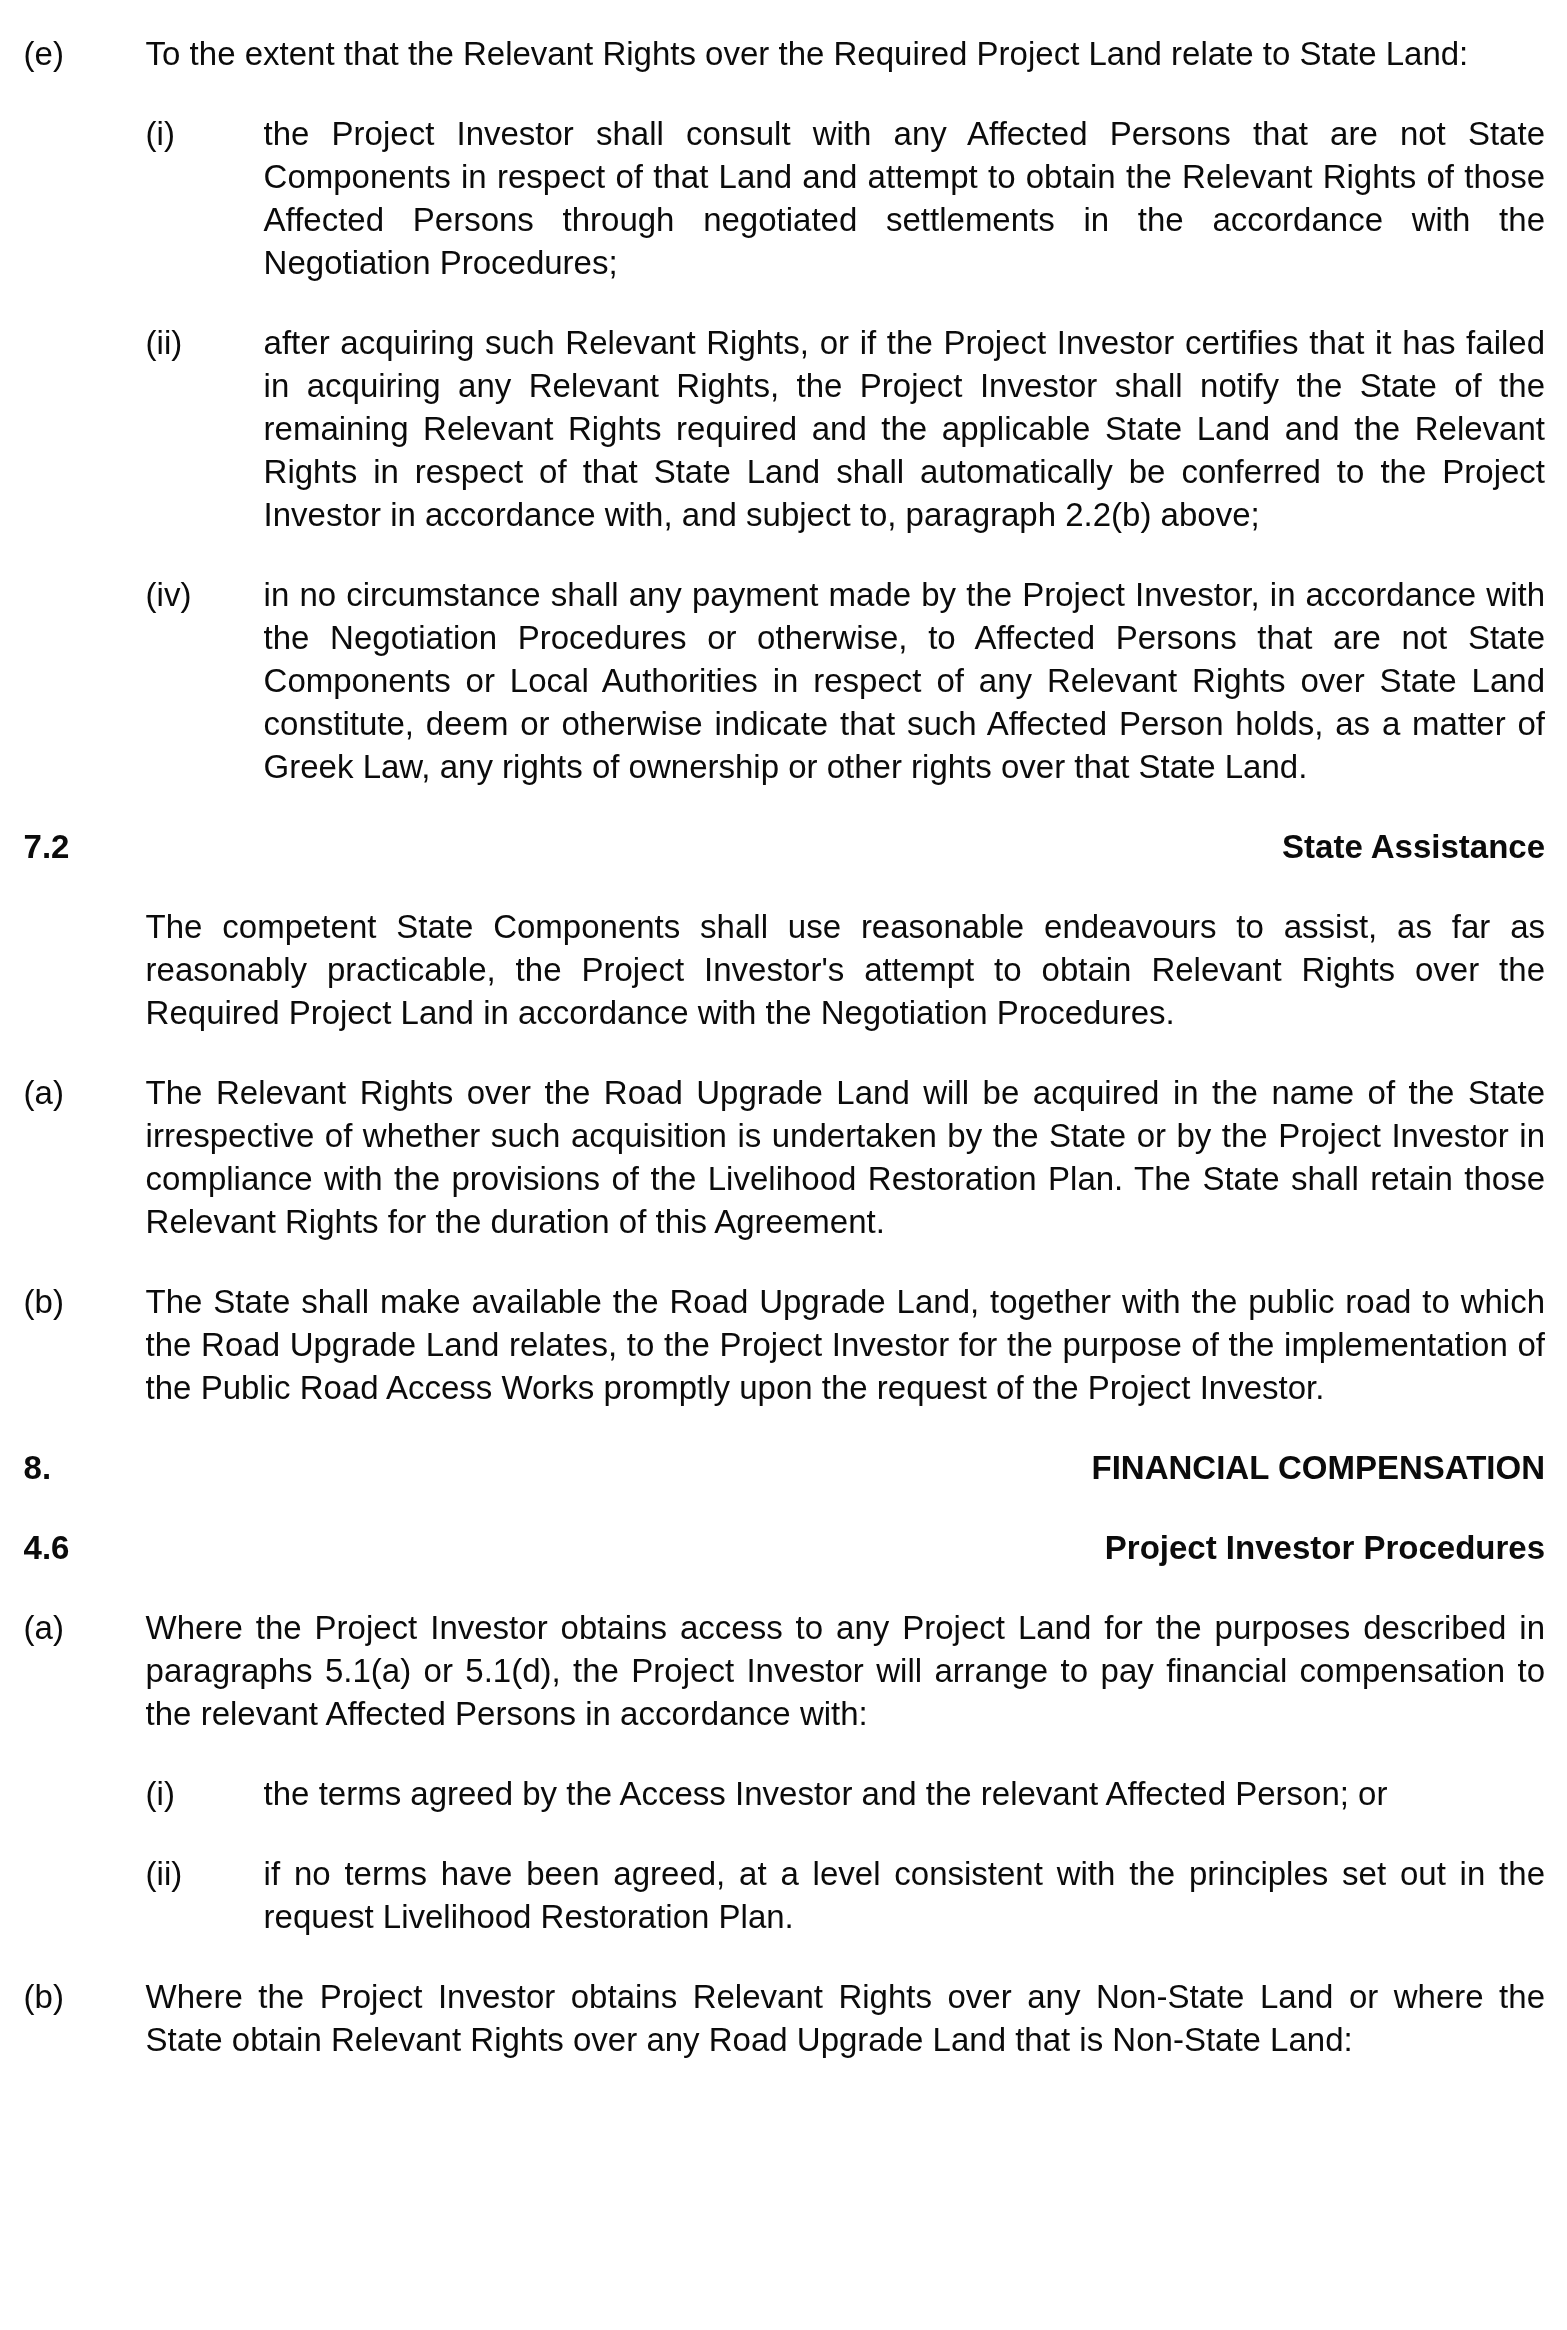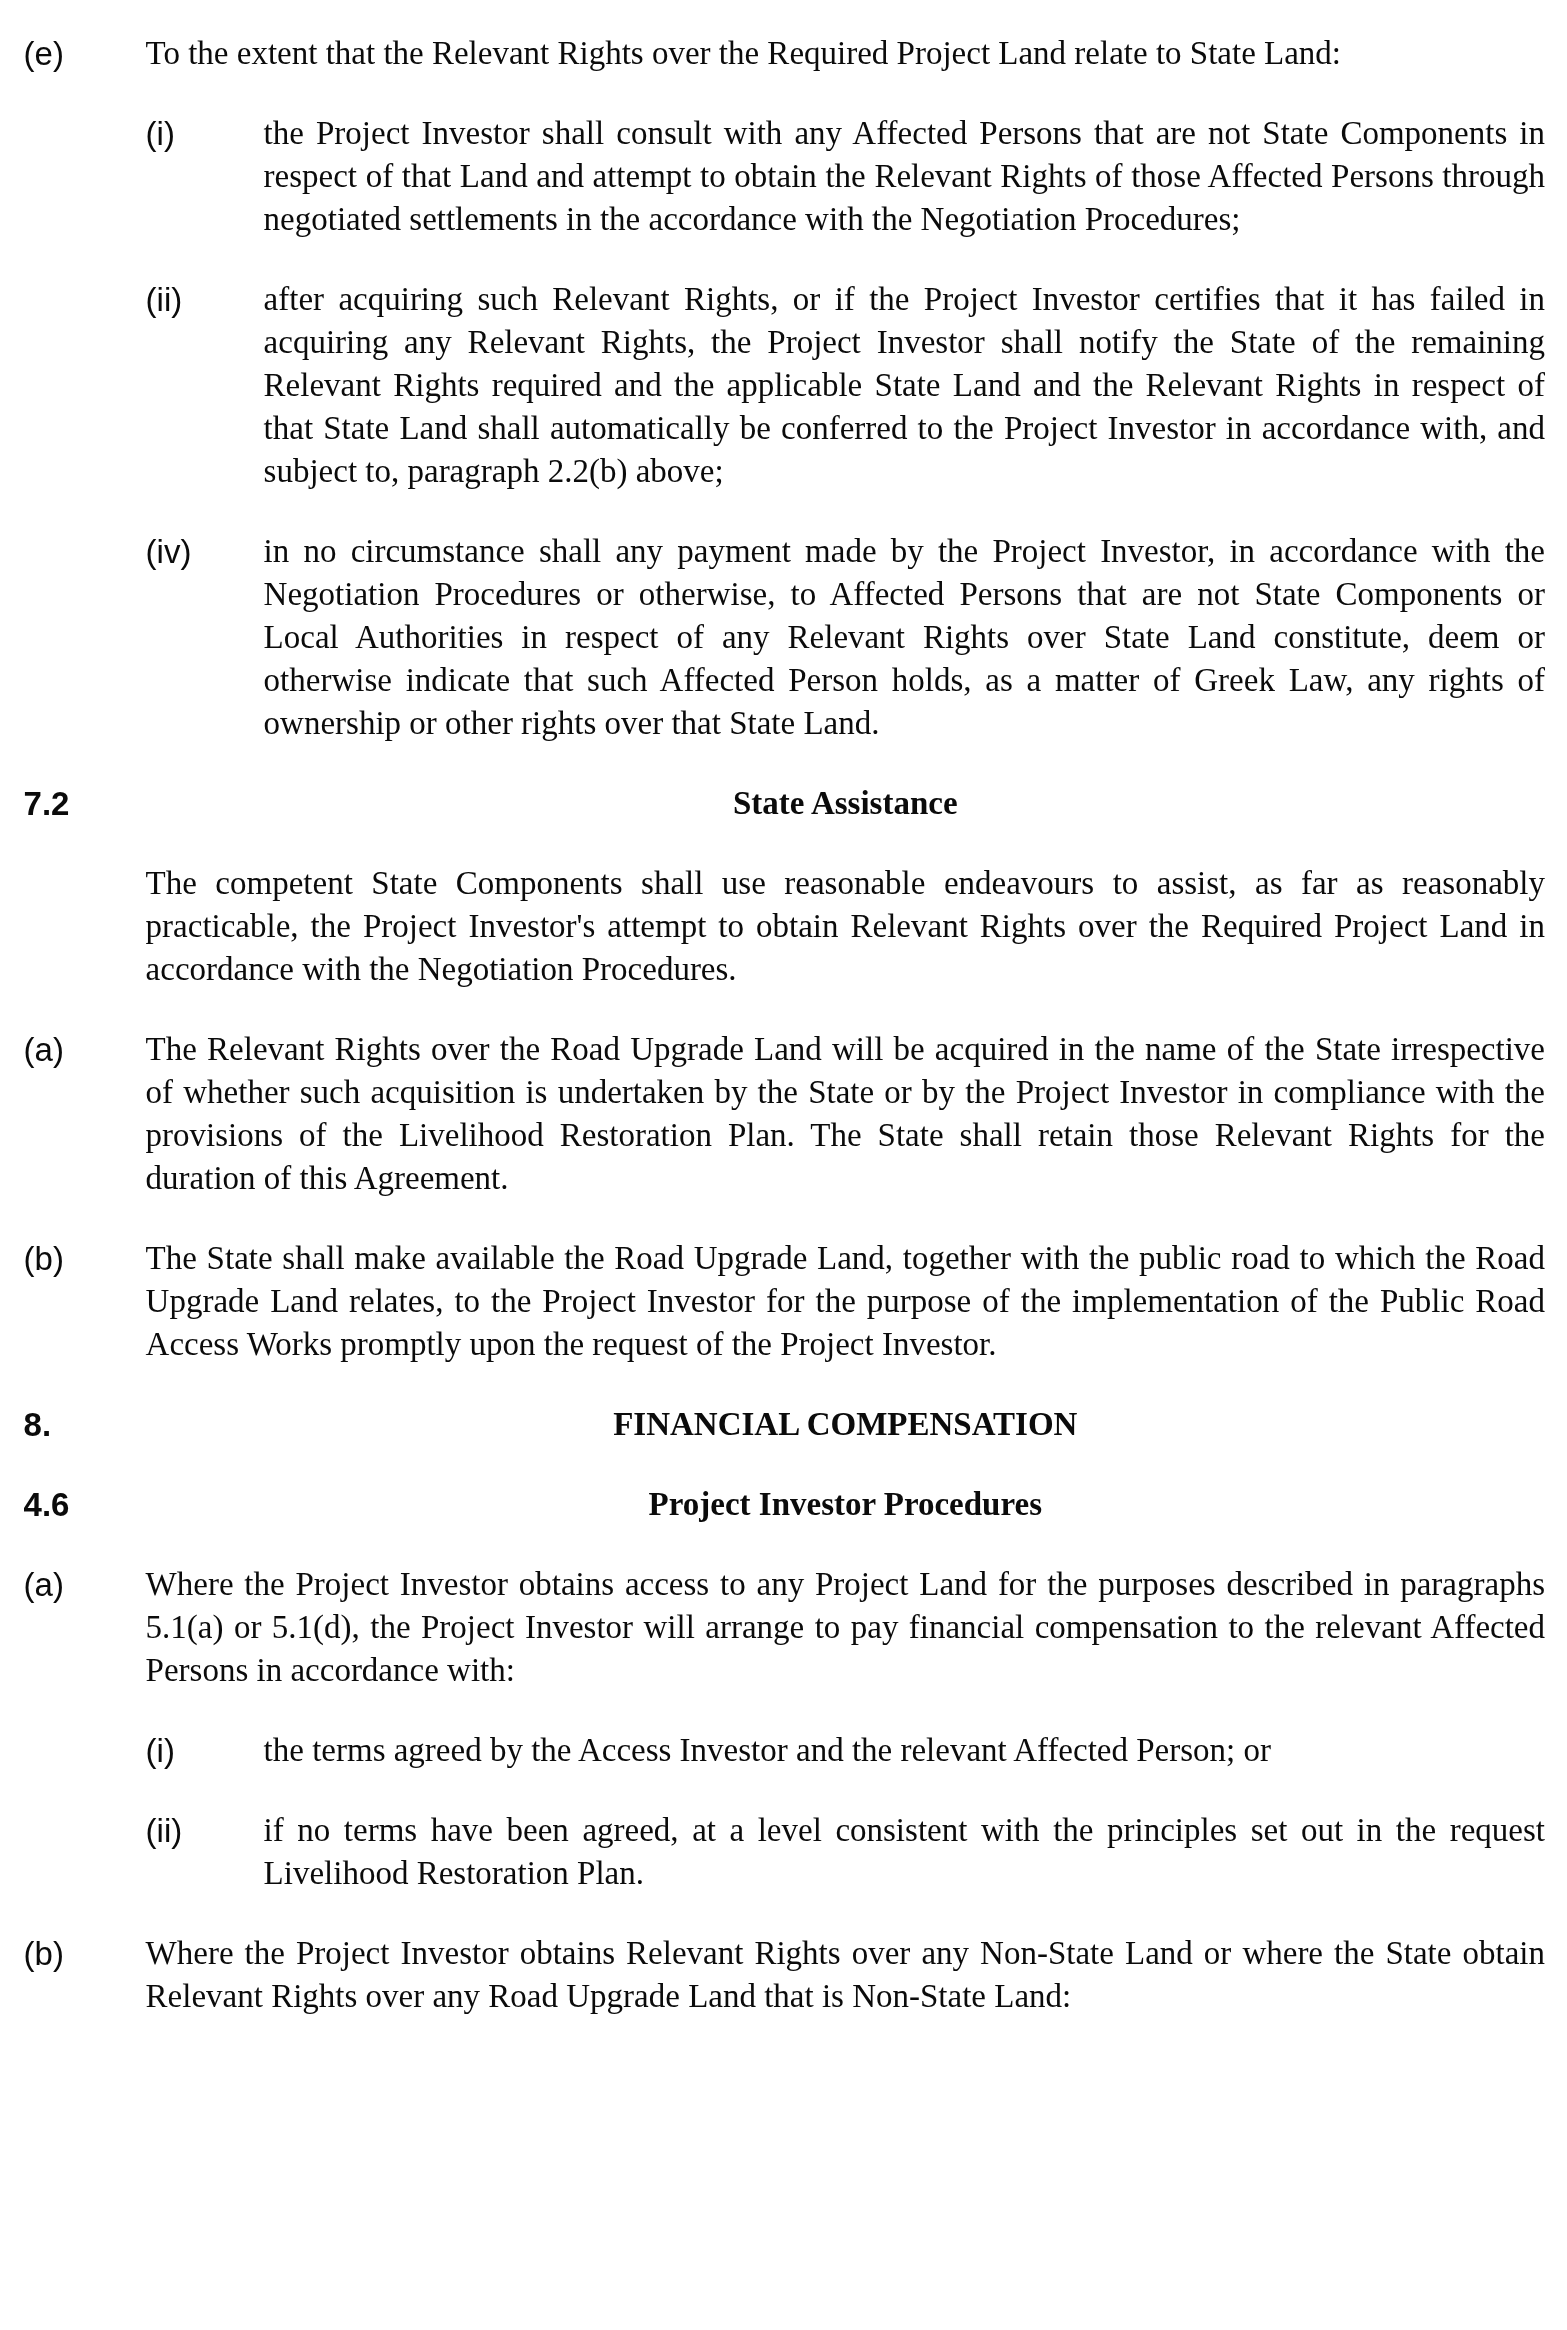--- a/index.html
+++ b/index.html
@@ -31,35 +31,34 @@
   .row + .row {
     margin-top: 37px;
   }
   .marker {
     flex: 0 0 122px;
     white-space: nowrap;
   }
   .text {
     flex: 1 1 auto;
     text-align: justify;
-    font-family: Liberation Serif, serif;
   }
   
   .row.level-2 {
     margin-left: 122px;
   }
   .row.level-2 .marker {
     flex: 0 0 118px;
   }
   
   .row.kind-heading {
     font-weight: bold;
   }
   .row.kind-heading .text {
-    text-align: center;
+    text-align: right;
   }
   
   .row.kind-paragraph .marker {
     flex: 0 0 122px;
   }
 </style>
 </head>
 <body>
 
 <main class="page">

